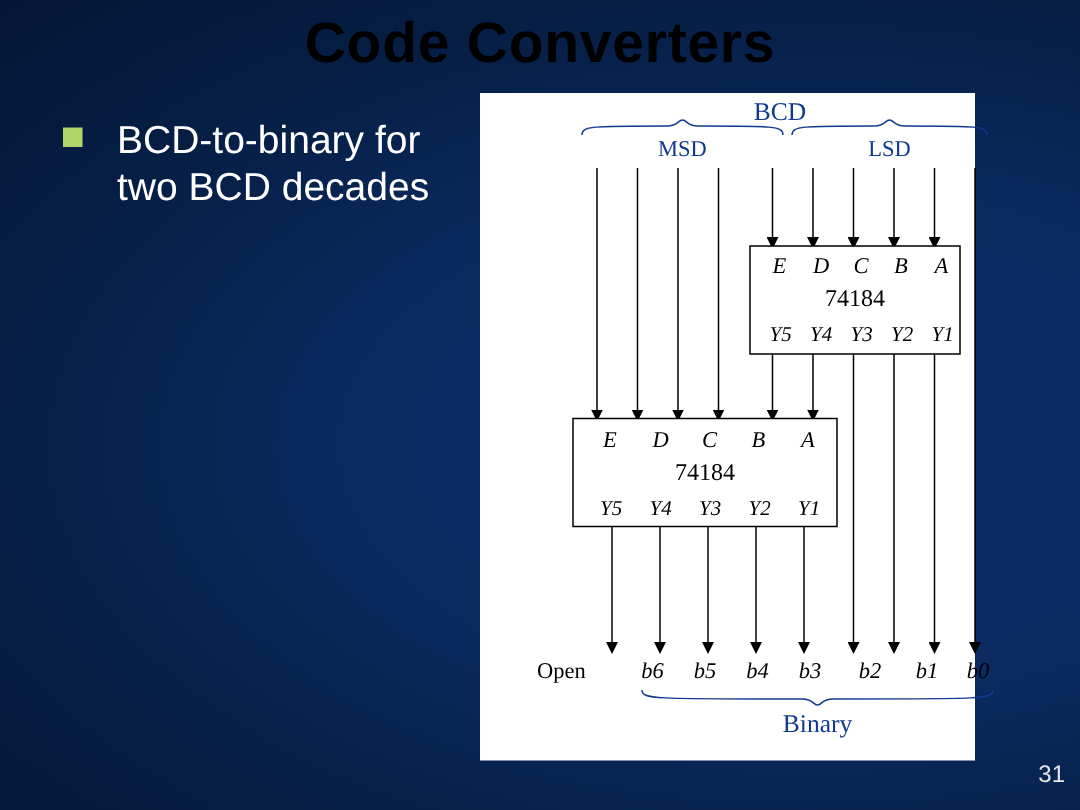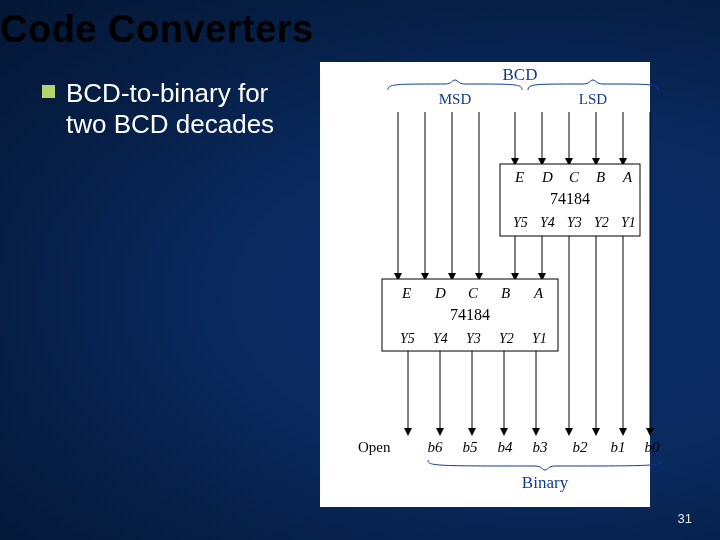--- a/index.html
+++ b/index.html
@@ -1,21 +1,21 @@
 <!DOCTYPE html>
 <html><head>
 <meta charset="utf-8">
 <style>
   html,body{margin:0;padding:0;width:720px;height:540px;overflow:hidden;font-family:Arial,Helvetica,sans-serif}
   .slide{position:relative;width:720px;height:540px;background:radial-gradient(ellipse at 75% 55%,#0b2a66 0%,#0a2a60 40%,#061f46 70%,#041634 100%)}
-  .title{position:absolute;top:8px;left:0;width:100%;text-align:left;color:#000;font-weight:700;font-size:38px;letter-spacing:.5px}
+  .title{position:absolute;top:8px;left:0;width:100%;text-align:center;color:#000;font-weight:700;font-size:38px;letter-spacing:.5px}
   .bullet-block{position:absolute;top:78px;left:42px;width:260px;color:#fff;font-size:26px;line-height:1.2}
   .bullet-sq{position:absolute;width:13px;height:13px;background:#b1d56a;top:7px;left:0}
-  .bullet-text{display:block;margin-left:24px}
-  .pagenum{position:absolute;right:28px;bottom:14px;color:#e6e6e6;font-size:13px}
+  .bullet-text{display:block;margin-left:36px}
+  .pagenum{position:absolute;right:10px;bottom:14px;color:#e6e6e6;font-size:16px}
   .figure{position:absolute;top:62px;left:320px;width:330px;height:445px;background:#fff}
   .lab{font-family:"Times New Roman",Times,serif;fill:#000}
   .blue{fill:#103a8f}
 </style>
 </head>
 <body>
 
 <div class="slide">
   <div class="title">Code Converters</div>
 

